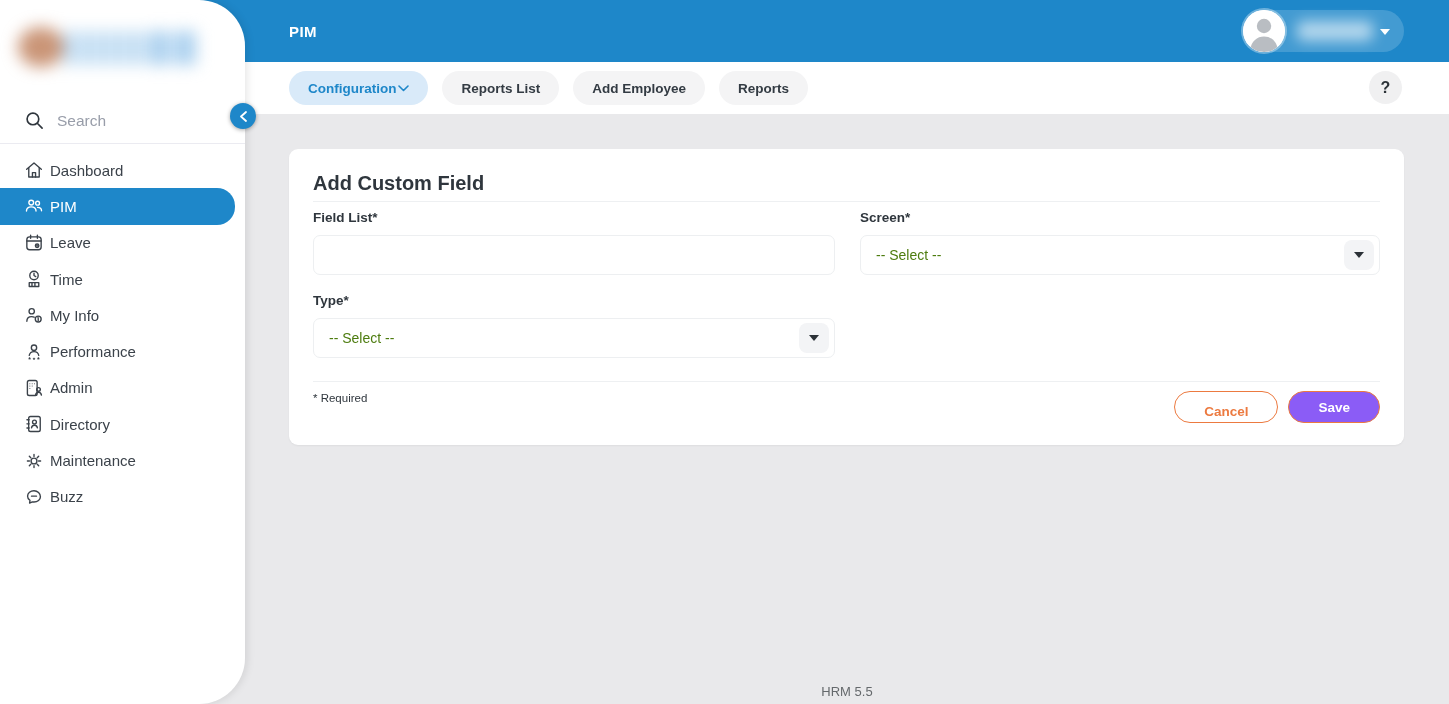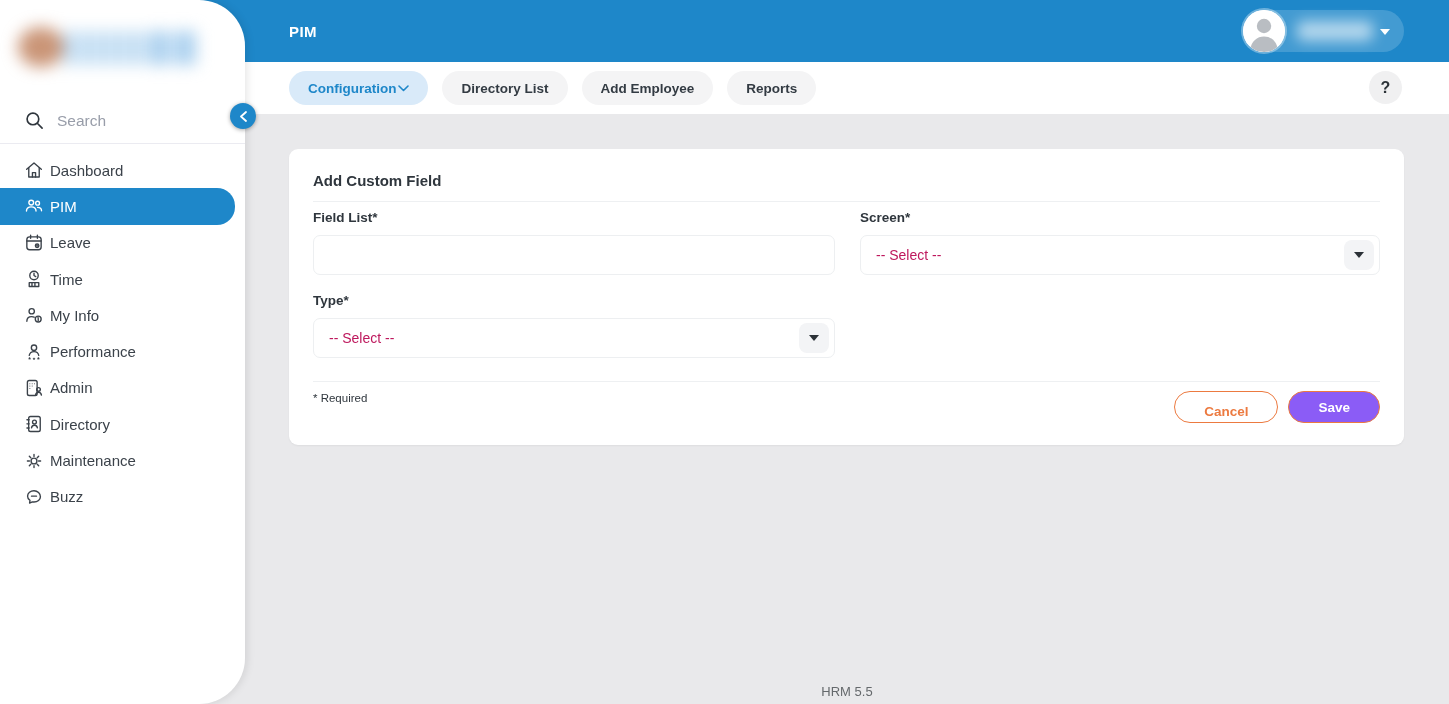--- a/index.html
+++ b/index.html
@@ -52,32 +52,32 @@
   .nav-item .nlabel { margin-left:4px; font-size:15px; font-weight:500; }
   .nav-item.active { background:#1e87c9; border-radius:0 18px 18px 0; color:#fff; }
   .nav-item svg { stroke:currentColor; }
   .collapse-btn { position:absolute; left:230px; top:103px; width:26px; height:26px; border-radius:50%;
                   background:#1e87c9; z-index:6; border:none; cursor:pointer; box-shadow:0 1px 4px rgba(0,0,0,.35);
                   display:flex; align-items:center; justify-content:center; color:#fff; }
 
   
   .card { position:absolute; left:289px; top:149px; width:1115px; height:296px; background:#fff;
           border-radius:9px; box-shadow:0 1px 2px rgba(0,0,0,.05); z-index:1; }
-  .card-title { position:absolute; left:24px; top:23px; font-size:15px; font-weight:700; color:#2f363d; }
+  .card-title { position:absolute; left:24px; top:23px; font-size:20px; font-weight:700; color:#2f363d; }
   .card-divider { position:absolute; left:24px; right:24px; height:1px; background:#eef0f2; }
   .d1 { top:52px; } .d2 { top:232px; }
   .f-label { position:absolute; font-size:13.5px; font-weight:600; color:#2f363d; }
   .l-fieldname { left:24px; top:61px; } .l-screen { left:571px; top:61px; } .l-type { left:24px; top:144px; }
   .text-input { position:absolute; left:24px; top:86px; width:522px; height:40px; border:1px solid #edeff1;
                 border-radius:7px; outline:none; padding:0 14px; font-size:14px; color:#2f363d; font-family:inherit; }
   .select { position:absolute; height:40px; border:1px solid #edeff1; border-radius:7px; background:#fff;
             cursor:pointer; }
   .sel-screen { left:571px; top:86px; width:520px; }
   .sel-type { left:24px; top:169px; width:522px; }
-  .select .sel-text { position:absolute; left:15px; top:11px; font-size:14px; color:#be185d; }
+  .select .sel-text { position:absolute; left:15px; top:11px; font-size:14px; color:#4d7c0f; }
   .caret-box { position:absolute; right:5px; top:4px; width:30px; height:30px; border-radius:8px;
                background:#f3f4f6; display:flex; align-items:center; justify-content:center; }
   .caret-down { width:0; height:0; border-left:5px solid transparent; border-right:5px solid transparent;
                 border-top:6px solid #2b3137; }
   .required-note { position:absolute; left:24px; top:243px; font-size:11.5px; color:#2f363d; }
   .btn-row { position:absolute; right:24px; top:242px; display:flex; gap:10px; }
   .btn { height:32px; border-radius:16px; font-size:13.5px; font-weight:700; cursor:pointer; font-family:inherit; }
   .btn-cancel { padding:12px 29px; background:#fff; border:1px solid #ec7a40; color:#ec7a40; }
   .btn-save { padding:0 29px; background:#8b5cf6; border:1px solid #ec7a40; color:#fff; }
 
@@ -105,21 +105,21 @@
 
   <div class="tabbar">
     <div class="tabs">
       <button class="tab active">
         <span>Configuration</span>
         <svg class="chev" width="11" height="7" viewBox="0 0 11 7" fill="none">
           <path d="M1 1l4.5 4.5L10 1" stroke="#1e87c9" stroke-width="1.6" stroke-linecap="round" stroke-linejoin="round"></path>
         </svg>
       </button>
       <button class="tab">
-        <span>Directory List</span>
+        <span>Reports List</span>
       </button>
       <button class="tab">
         <span>Add Employee</span>
       </button>
       <button class="tab">
         <span>Reports</span>
       </button>
     </div>
     <button class="help-btn">
       <span>?</span>

